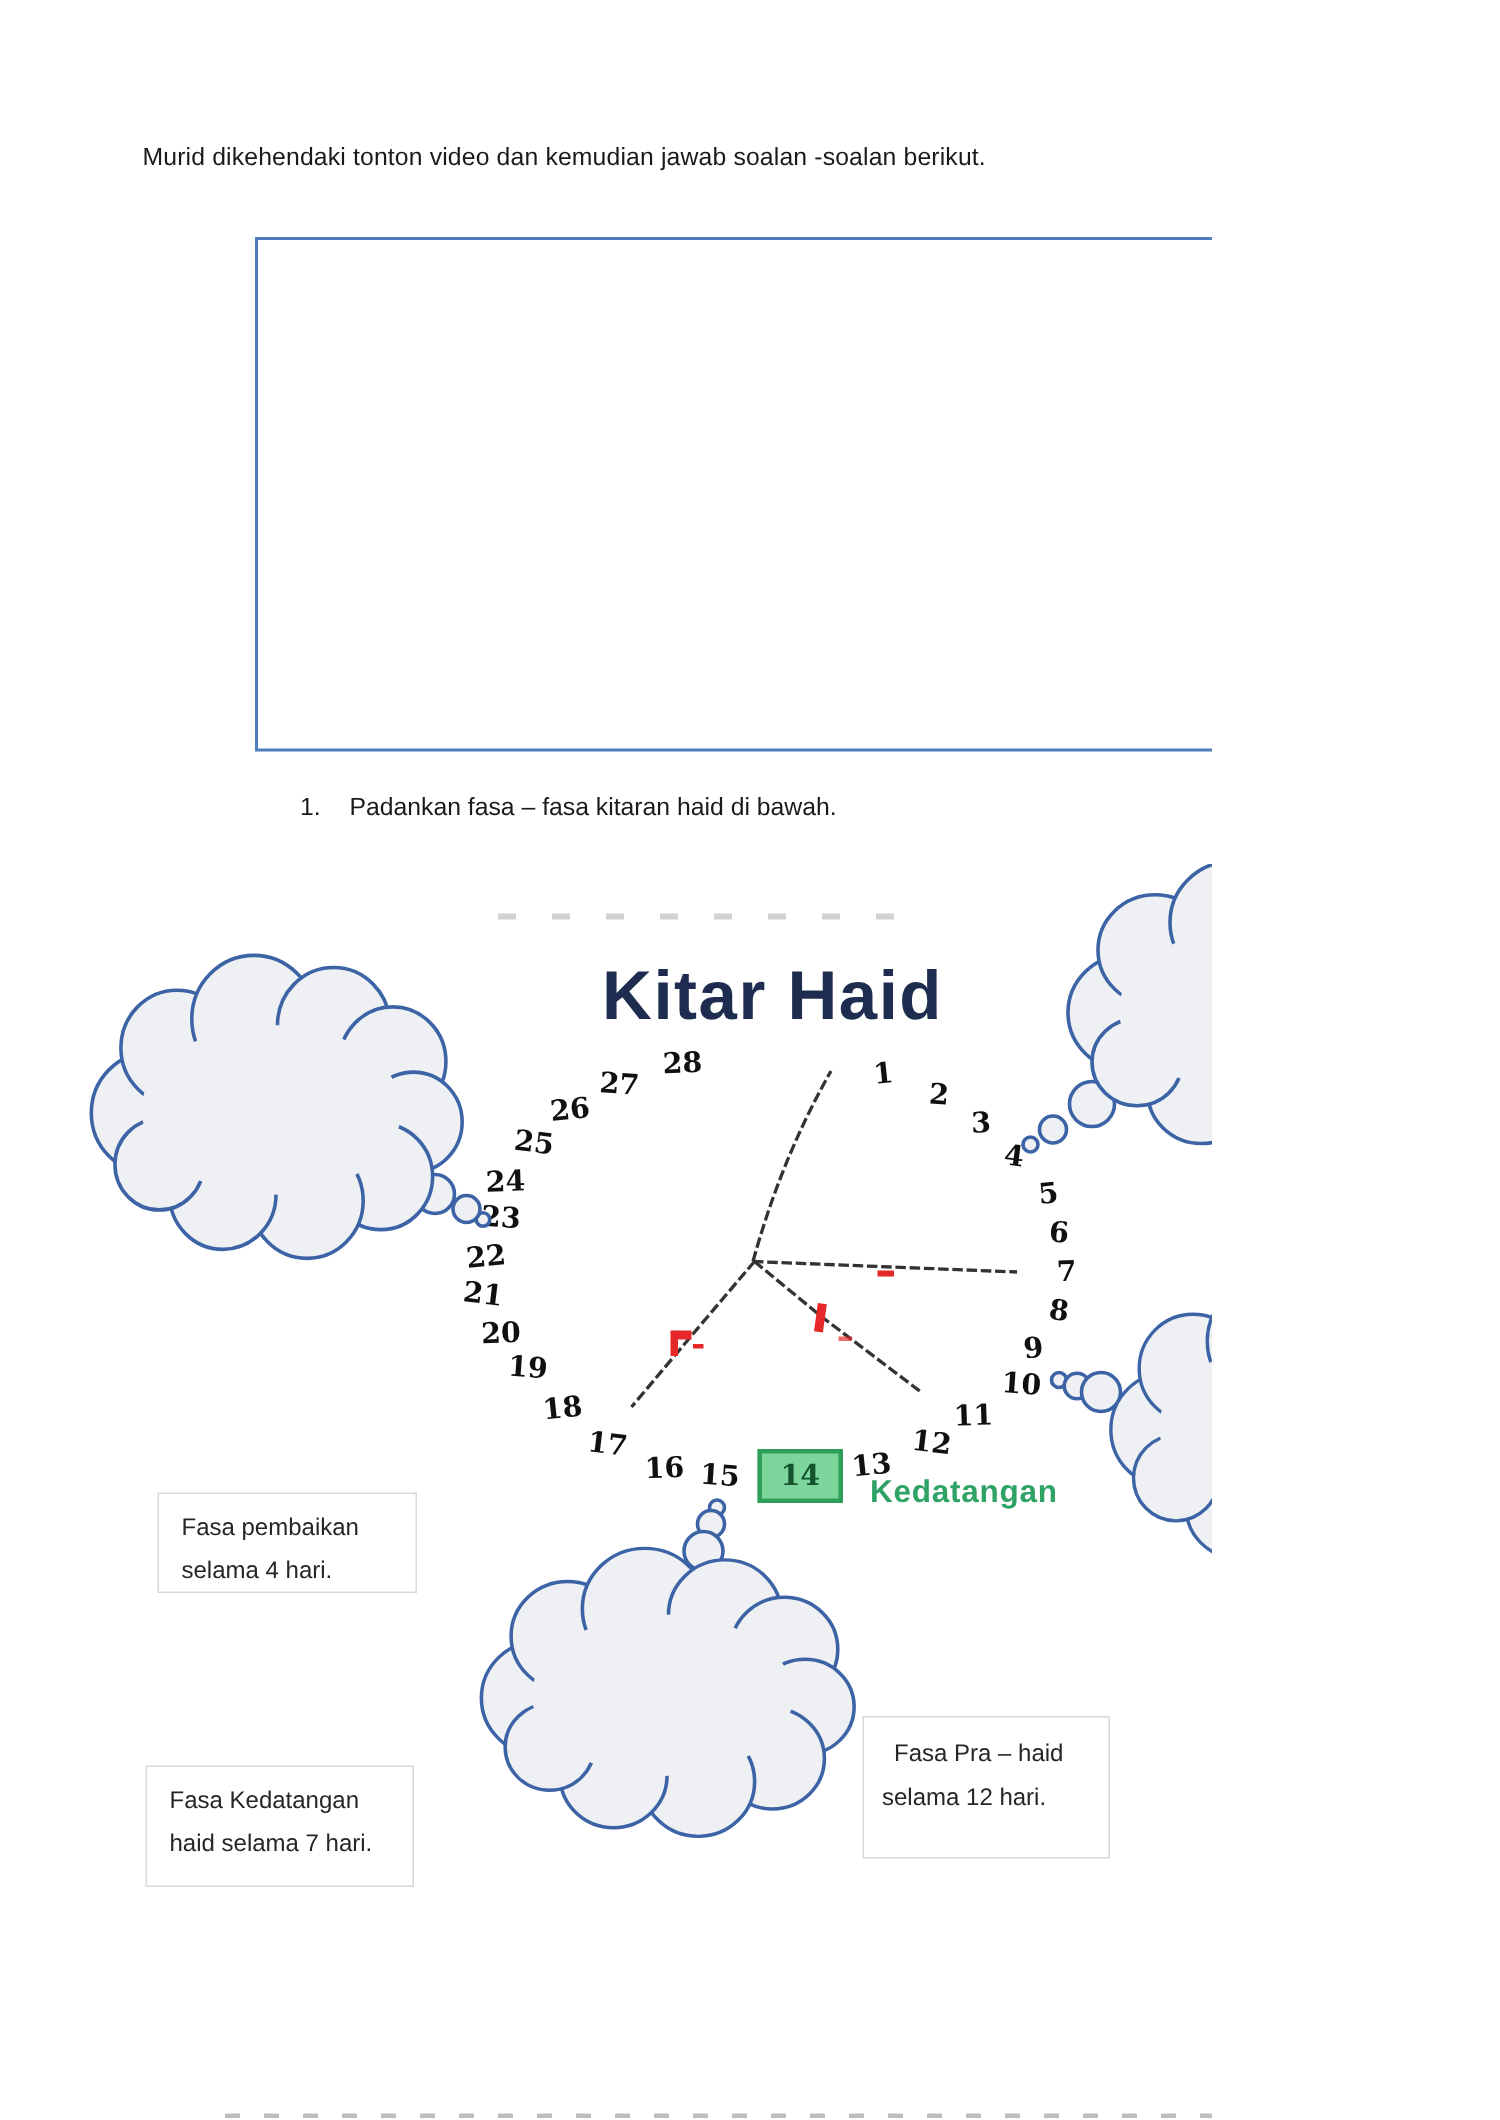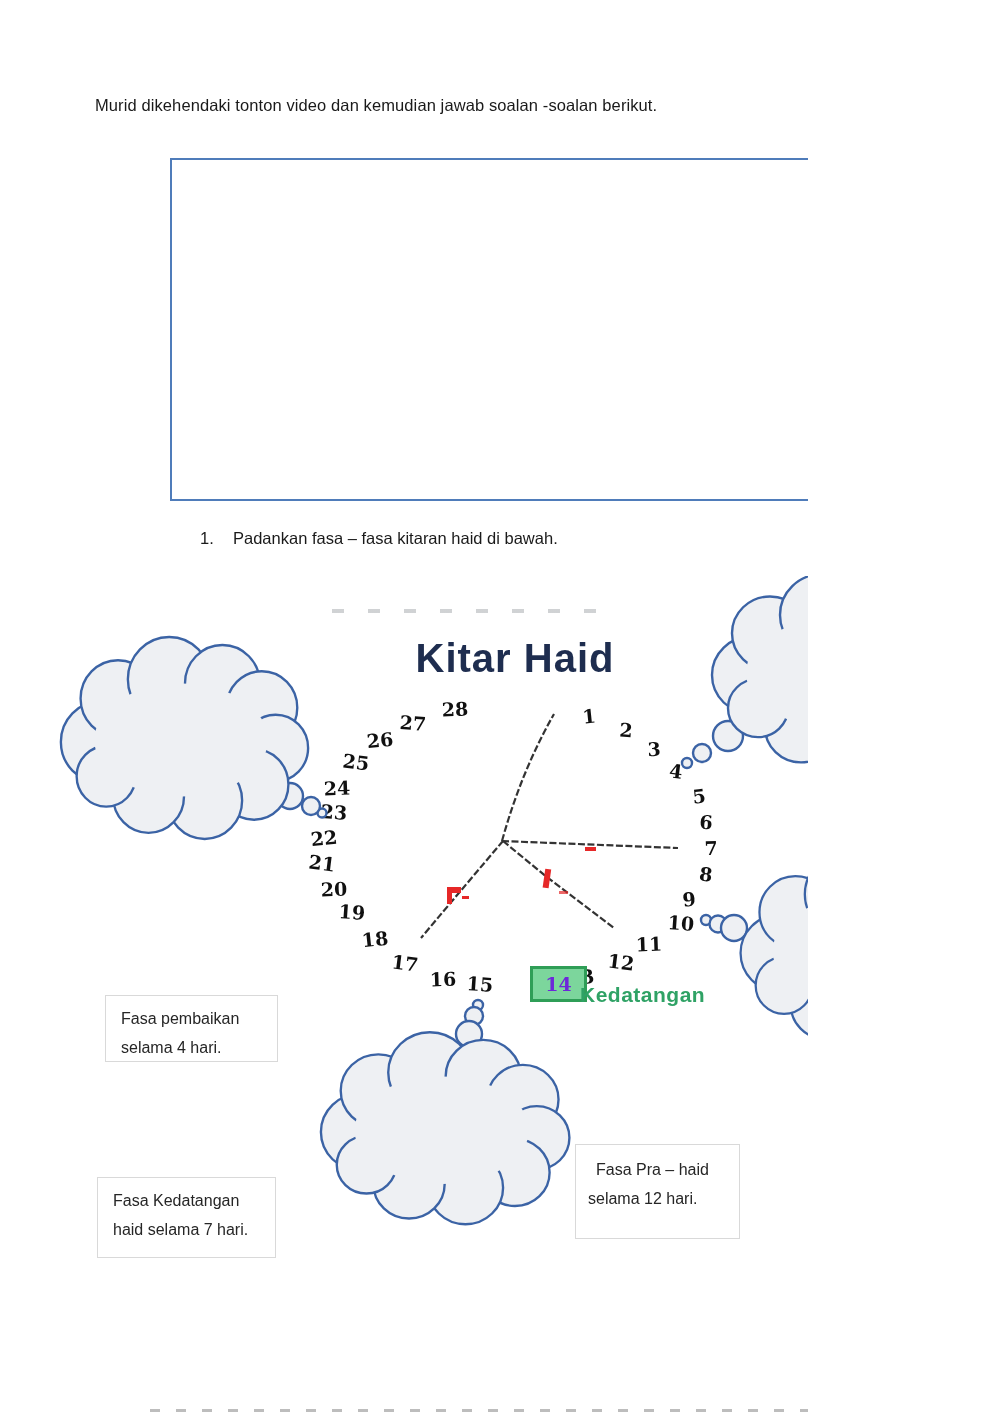--- a/index.html
+++ b/index.html
@@ -12,34 +12,34 @@
   .video-frame{left:170px;top:158px;width:686px;height:339px;
                border:2px solid #4f7cba;background:#ffffff}
 
   .question{left:200px;top:529px;font-size:16.5px;display:flex}
   .qnum{width:33px}
 
   .faint-dashes{left:332px;top:609px;width:270px;height:4px;opacity:.4;
     background:repeating-linear-gradient(90deg,#8a8f94 0 12px,transparent 12px 36px)}
 
   .title{left:515px;top:636px;transform:translateX(-50%);
-         font-size:40px;font-weight:bold;color:#1e2d4f;letter-spacing:1px;white-space:nowrap}
+         font-size:46px;font-weight:bold;color:#1e2d4f;letter-spacing:1px;white-space:nowrap}
 
   .days{position:absolute;left:0;top:0;width:0;height:0}
   .day{position:absolute;font-family:"DejaVu Serif",serif;font-weight:700;
        font-size:19px;color:#101010;white-space:nowrap}
   .days > .day:nth-child(4n+1){transform:translate(-50%,-50%) rotate(-6deg)}
   .days > .day:nth-child(4n+2){transform:translate(-50%,-50%) rotate(4deg)}
   .days > .day:nth-child(4n+3){transform:translate(-50%,-50%) rotate(-2deg)}
   .days > .day:nth-child(4n){transform:translate(-50%,-50%) rotate(7deg)}
 
-  .ovu-box{left:530px;top:966px;width:57px;height:36px;box-sizing:border-box;
+  .ovu-box{left:505px;top:966px;width:57px;height:36px;box-sizing:border-box;
            background:#7cd69c;border:3px solid #2f9e57;
            display:flex;align-items:center;justify-content:center;
-           font-family:"DejaVu Serif",serif;font-weight:700;font-size:19px;color:#6d28d9}
+           font-family:"DejaVu Serif",serif;font-weight:700;font-size:19px;color:#14532d}
   .ovu-label{left:580px;top:983px;font-size:21px;font-weight:bold;
              color:#2fa265;letter-spacing:.5px}
 
   .overlay{left:0;top:576px;width:1000px;height:664px;pointer-events:none}
 
   .card{position:absolute;background:#fff;border:1px solid #d9d9d9;
         font-size:16px;color:#262626;line-height:29px;box-sizing:border-box}
   .card1{left:105px;top:995px;width:173px;height:67px;padding:8px 0 0 15px}
   .card2{left:652px;top:1051px;width:185px;height:75px;padding:8px 0 0 15px}
   .card2 .l2{padding-left:22px;margin-top:7px}

